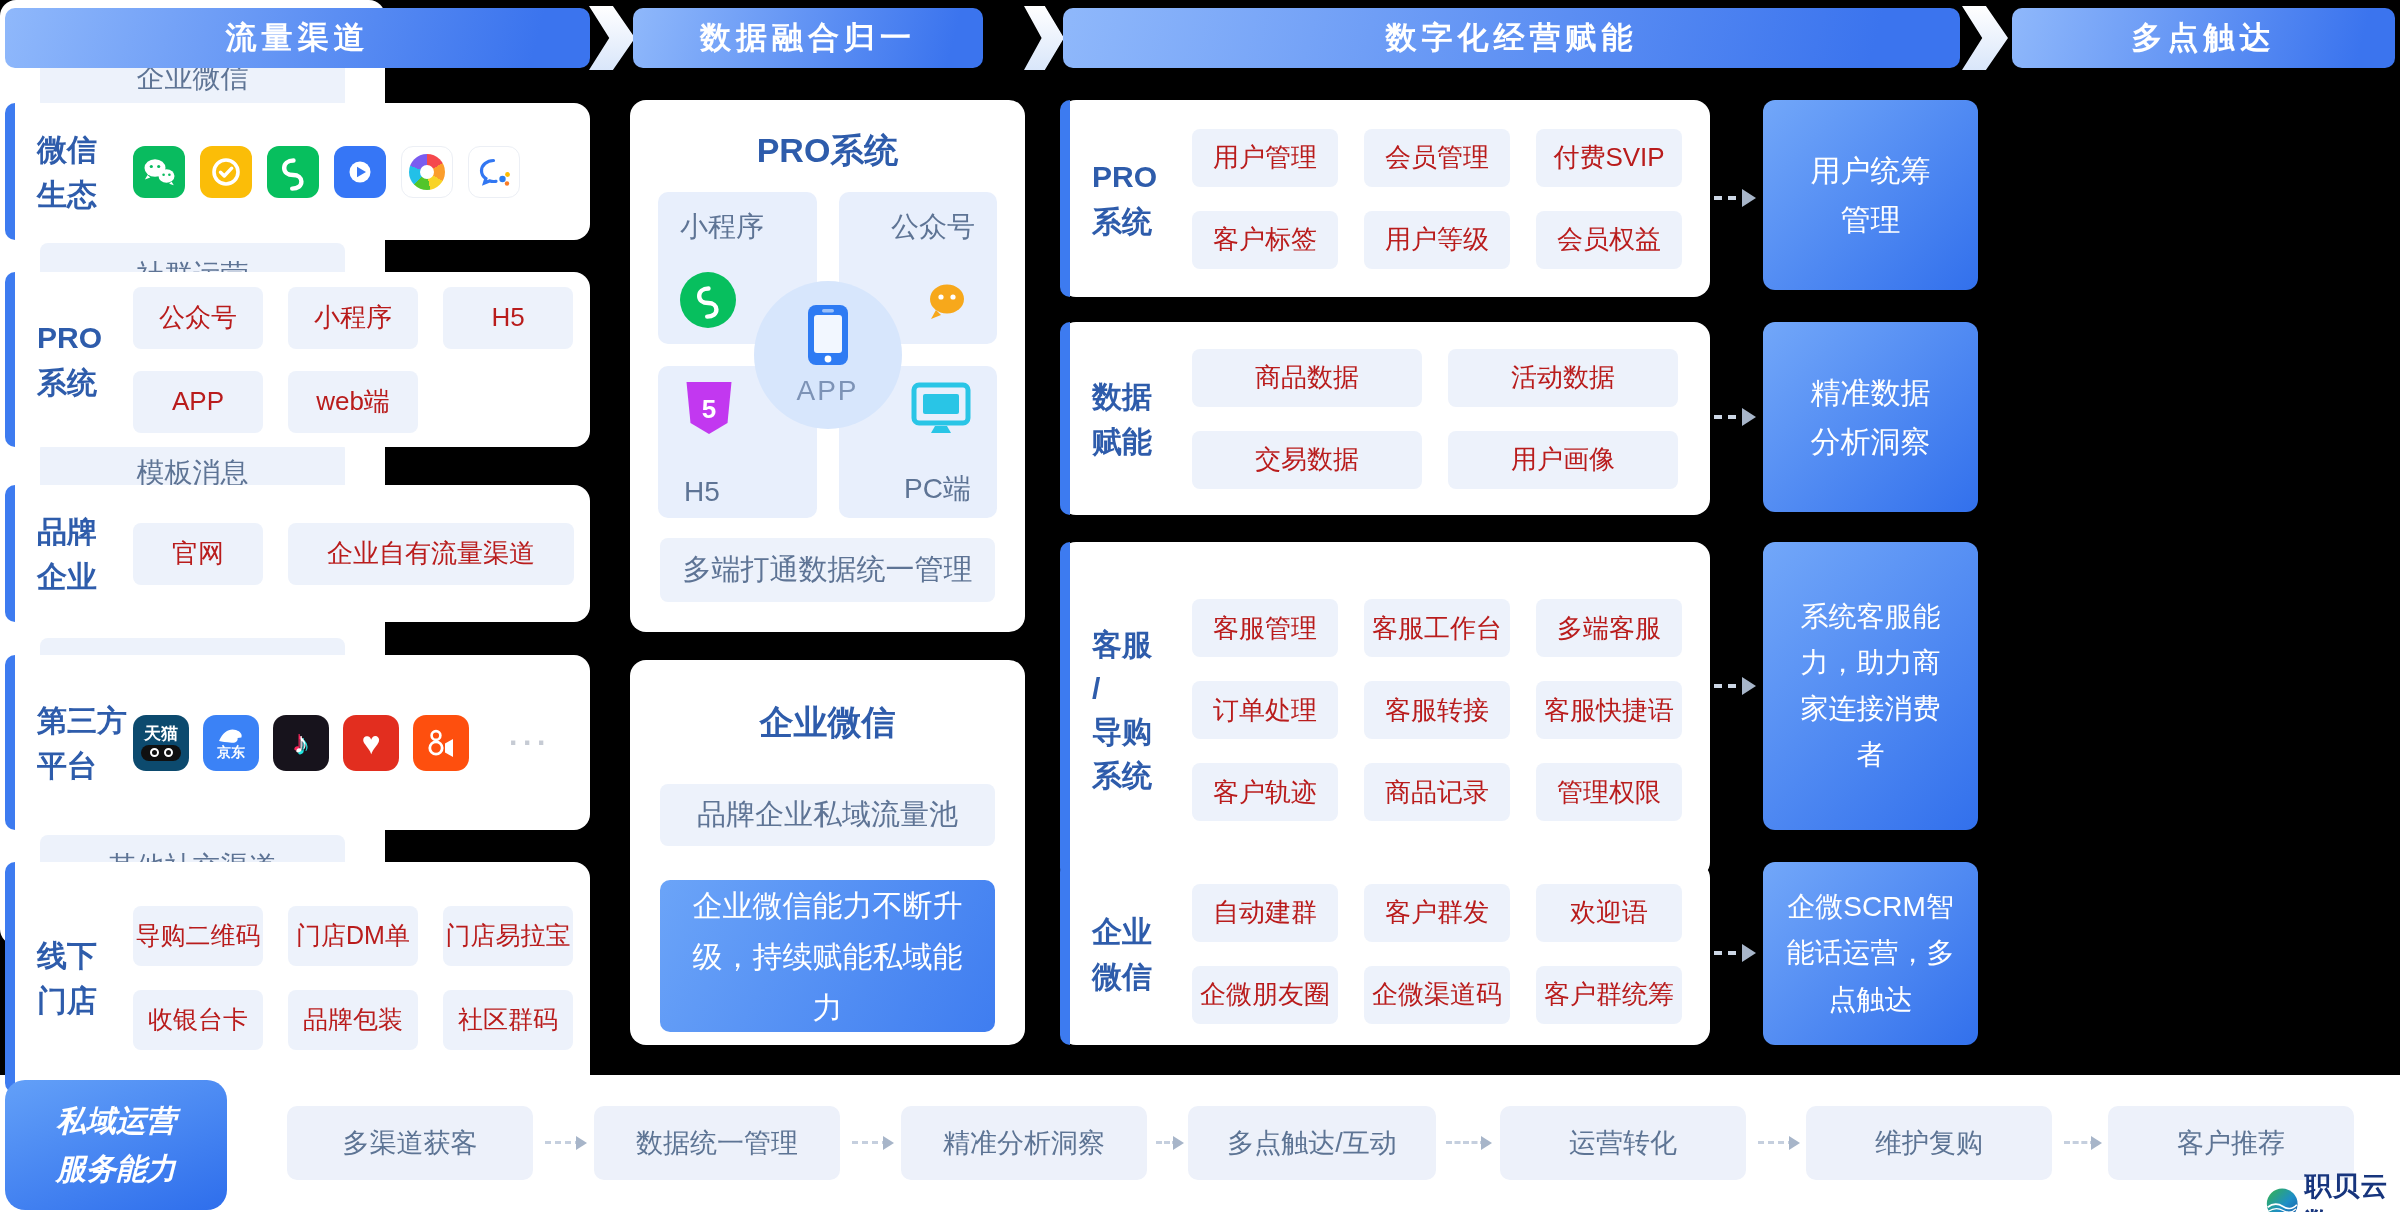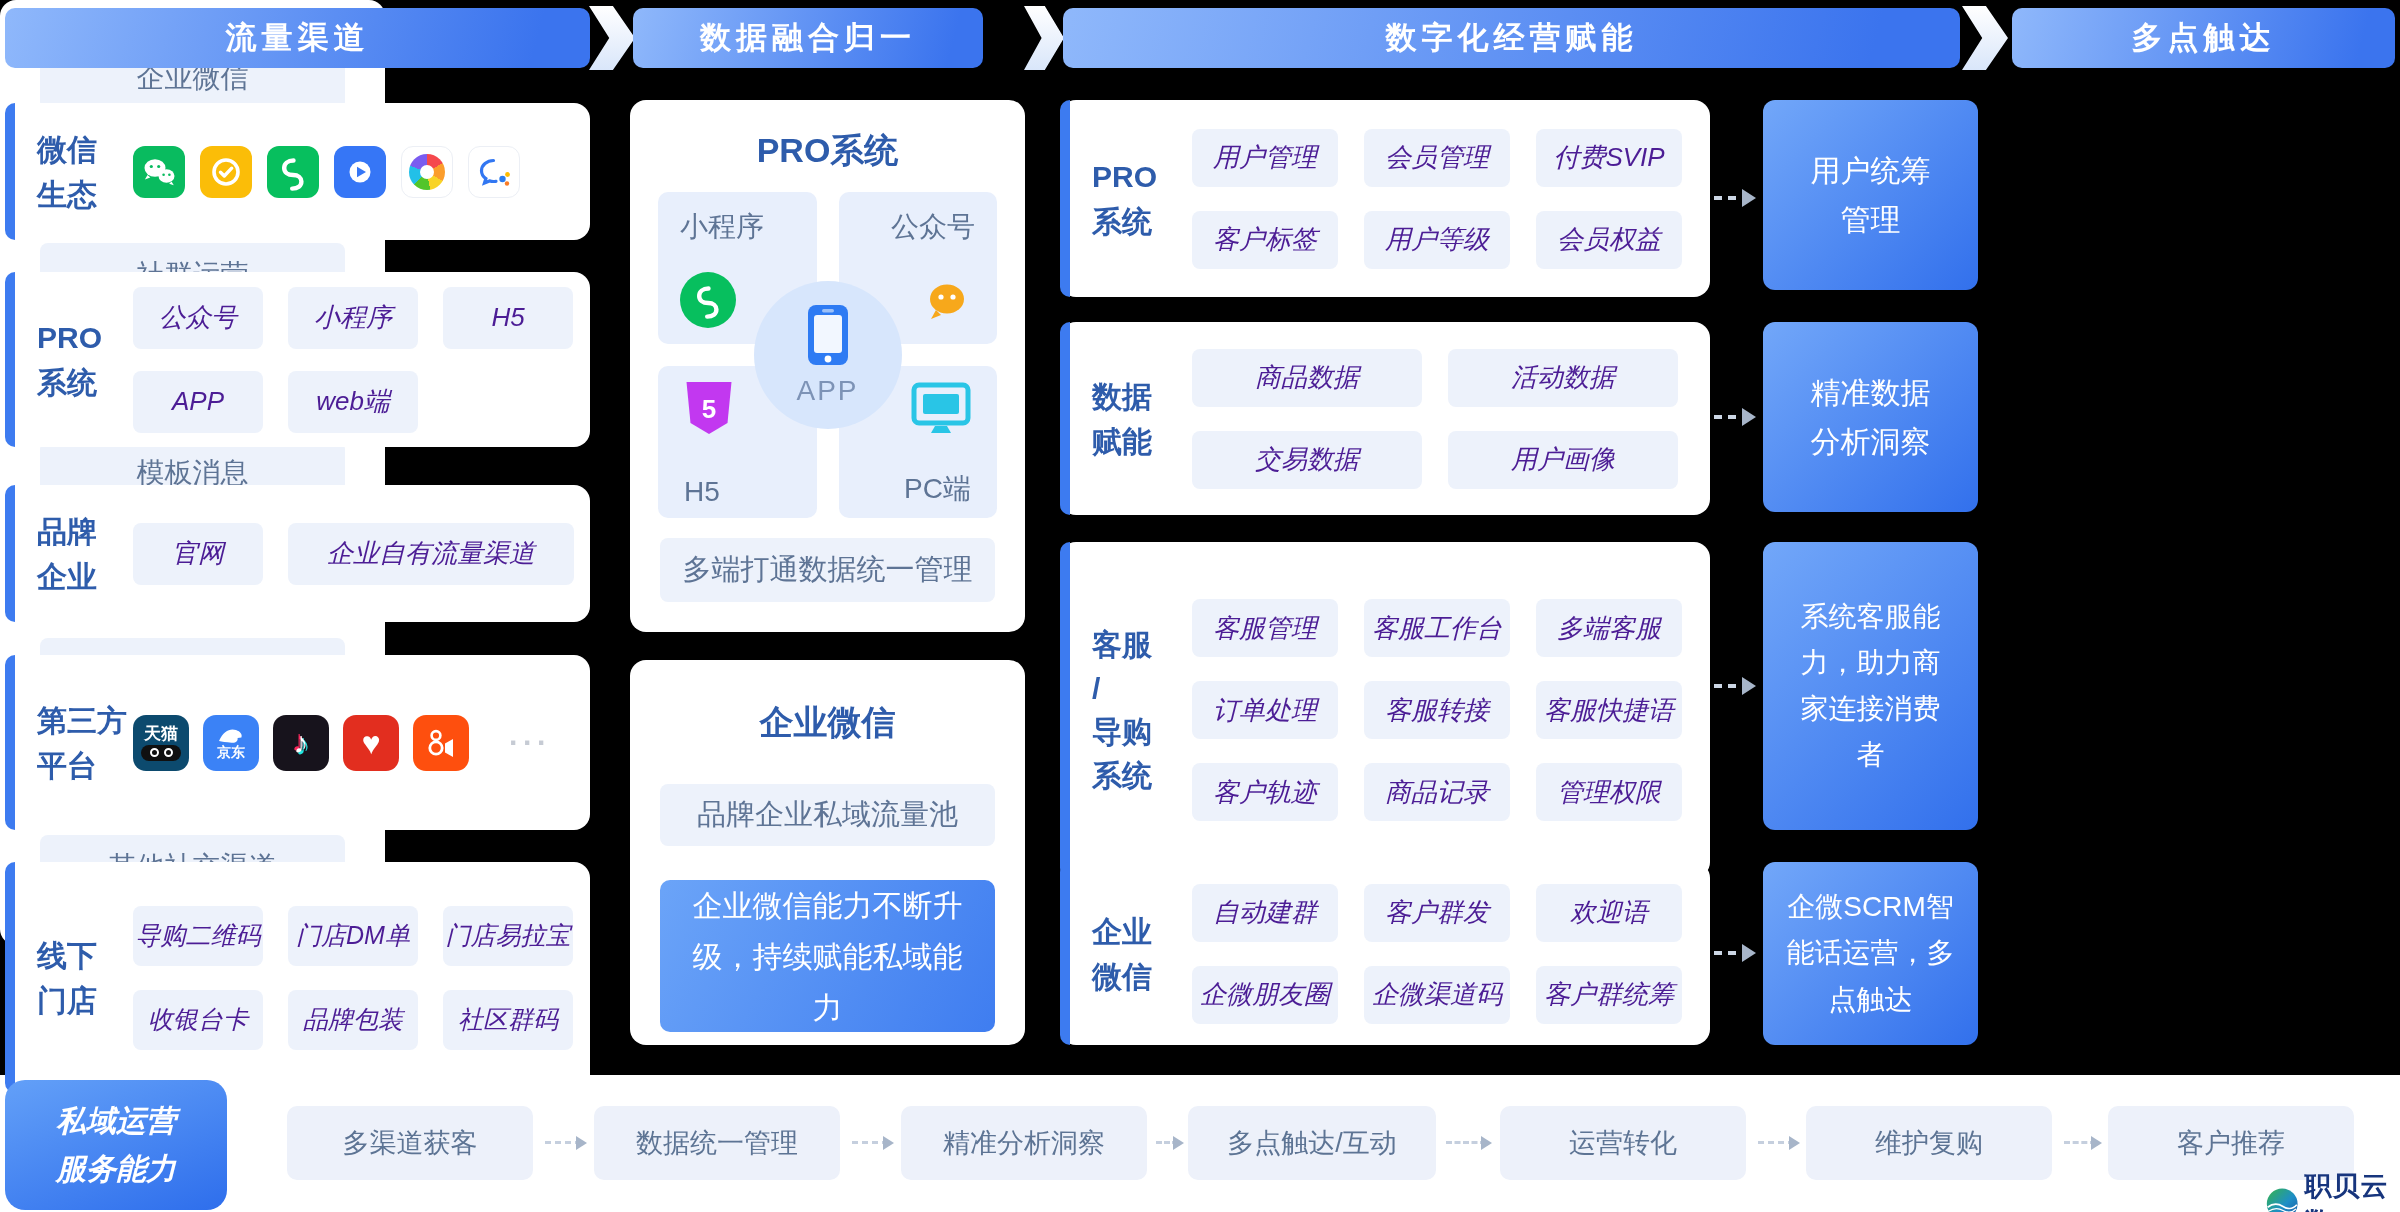--- a/index.html
+++ b/index.html
@@ -19,22 +19,22 @@
 
   
   .card { position:absolute; background:#fff; border-radius:16px; }
   .accent::before { content:""; position:absolute; left:0; top:0; bottom:0; width:10px;
                     background:#3d7bf0; border-radius:16px 0 0 16px; }
 
   .lrow { display:flex; align-items:center; padding-left:32px; }
   .lbl { flex:0 0 96px; font-size:30px; font-weight:bold; color:#2e5cab;
          line-height:1.5; white-space:pre-line; }
 
-  .chip { background:#edf2fb; border-radius:8px; color:#4c1d95; font-size:26px;
-          display:flex; align-items:center; justify-content:center; white-space:nowrap;font-style:italic; }
+  .chip { background:#edf2fb; border-radius:8px; color:#b91c1c; font-size:26px;
+          display:flex; align-items:center; justify-content:center; white-space:nowrap; }
 
   
   .c1card { left:5px; width:585px; }
   .grid32 { display:grid; grid-template-columns:repeat(3,130px); grid-auto-rows:62px; gap:22px 25px; }
   .grid32 .chip { width:130px; height:62px; }
   .grid3s { display:grid; grid-template-columns:repeat(3,130px); grid-auto-rows:60px; gap:24px 25px; }
   .grid3s .chip { width:130px; height:60px; font-size:25px; }
   .tilerow { display:flex; align-items:center; gap:15px; }
   .tile { width:52px; height:52px; border-radius:12px; display:flex; align-items:center; justify-content:center; }
   .tile2 { width:56px; height:56px; border-radius:13px; display:flex; flex-direction:column; align-items:center; justify-content:center; }

